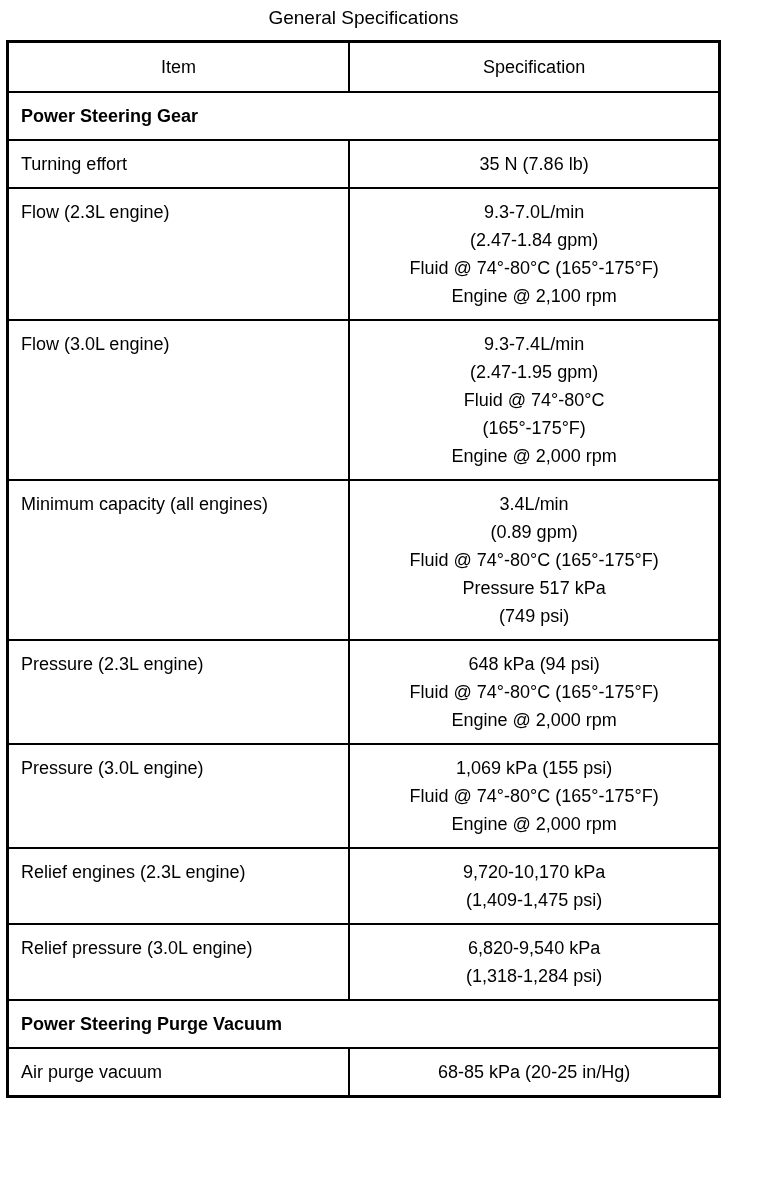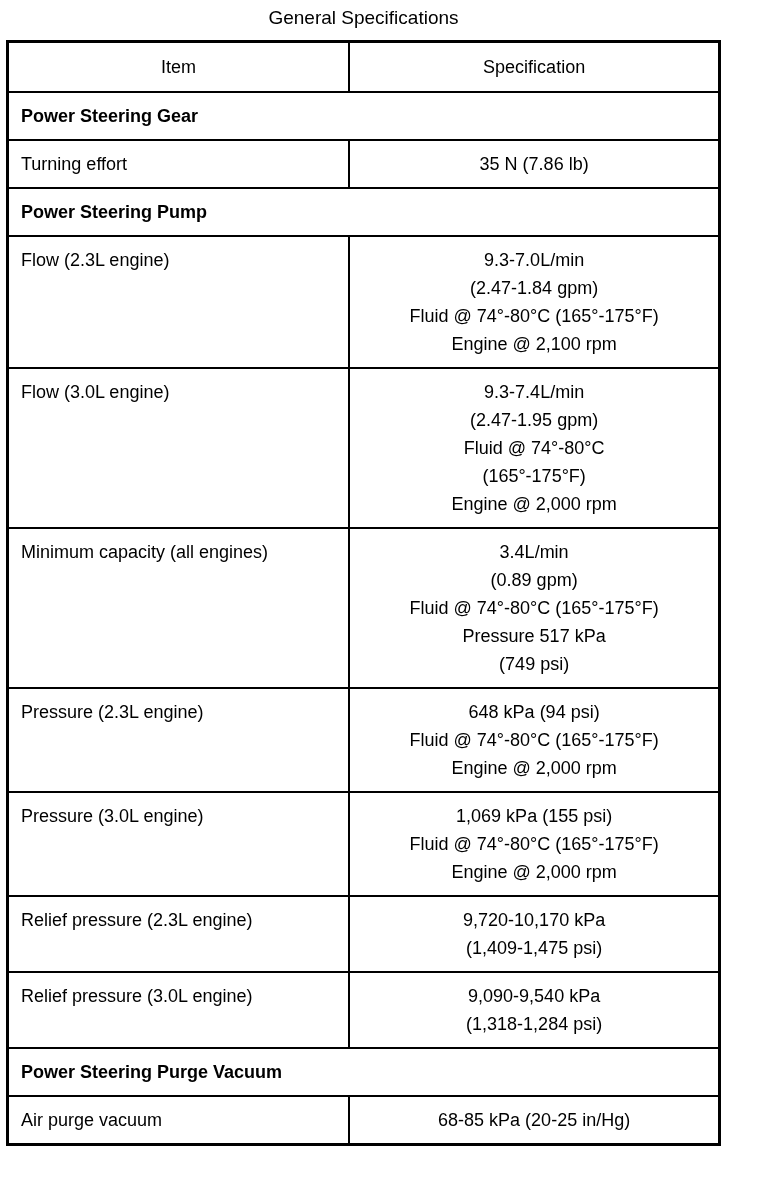--- a/index.html
+++ b/index.html
@@ -77,23 +77,20 @@
     <tbody id="table-body">
         <tr class="section-row">
           <td colspan="2">Power Steering Gear</td>
         </tr>
         <tr>
           <td class="item-cell">Turning effort</td>
           <td class="spec-cell">
             <div>35 N (7.86 lb)</div>
           </td>
         </tr>
-        <tr class="section-row">
-          <td colspan="2">Power Steering Pump</td>
-        </tr>
         <tr>
           <td class="item-cell">Flow (2.3L engine)</td>
           <td class="spec-cell">
             <div>9.3-7.0L/min</div>
             <div>(2.47-1.84 gpm)</div>
             <div>Fluid @ 74°-80°C (165°-175°F)</div>
             <div>Engine @ 2,100 rpm</div>
           </td>
         </tr>
         <tr>
@@ -126,30 +123,30 @@
         </tr>
         <tr>
           <td class="item-cell">Pressure (3.0L engine)</td>
           <td class="spec-cell">
             <div>1,069 kPa (155 psi)</div>
             <div>Fluid @ 74°-80°C (165°-175°F)</div>
             <div>Engine @ 2,000 rpm</div>
           </td>
         </tr>
         <tr>
-          <td class="item-cell">Relief pressure (2.3L engine)</td>
+          <td class="item-cell">Relief engines (2.3L engine)</td>
           <td class="spec-cell">
             <div>9,720-10,170 kPa</div>
             <div>(1,409-1,475 psi)</div>
           </td>
         </tr>
         <tr>
           <td class="item-cell">Relief pressure (3.0L engine)</td>
           <td class="spec-cell">
-            <div>9,090-9,540 kPa</div>
+            <div>6,820-9,540 kPa</div>
             <div>(1,318-1,284 psi)</div>
           </td>
         </tr>
         <tr class="section-row">
           <td colspan="2">Power Steering Purge Vacuum</td>
         </tr>
         <tr>
           <td class="item-cell">Air purge vacuum</td>
           <td class="spec-cell">
             <div>68-85 kPa (20-25 in/Hg)</div>

